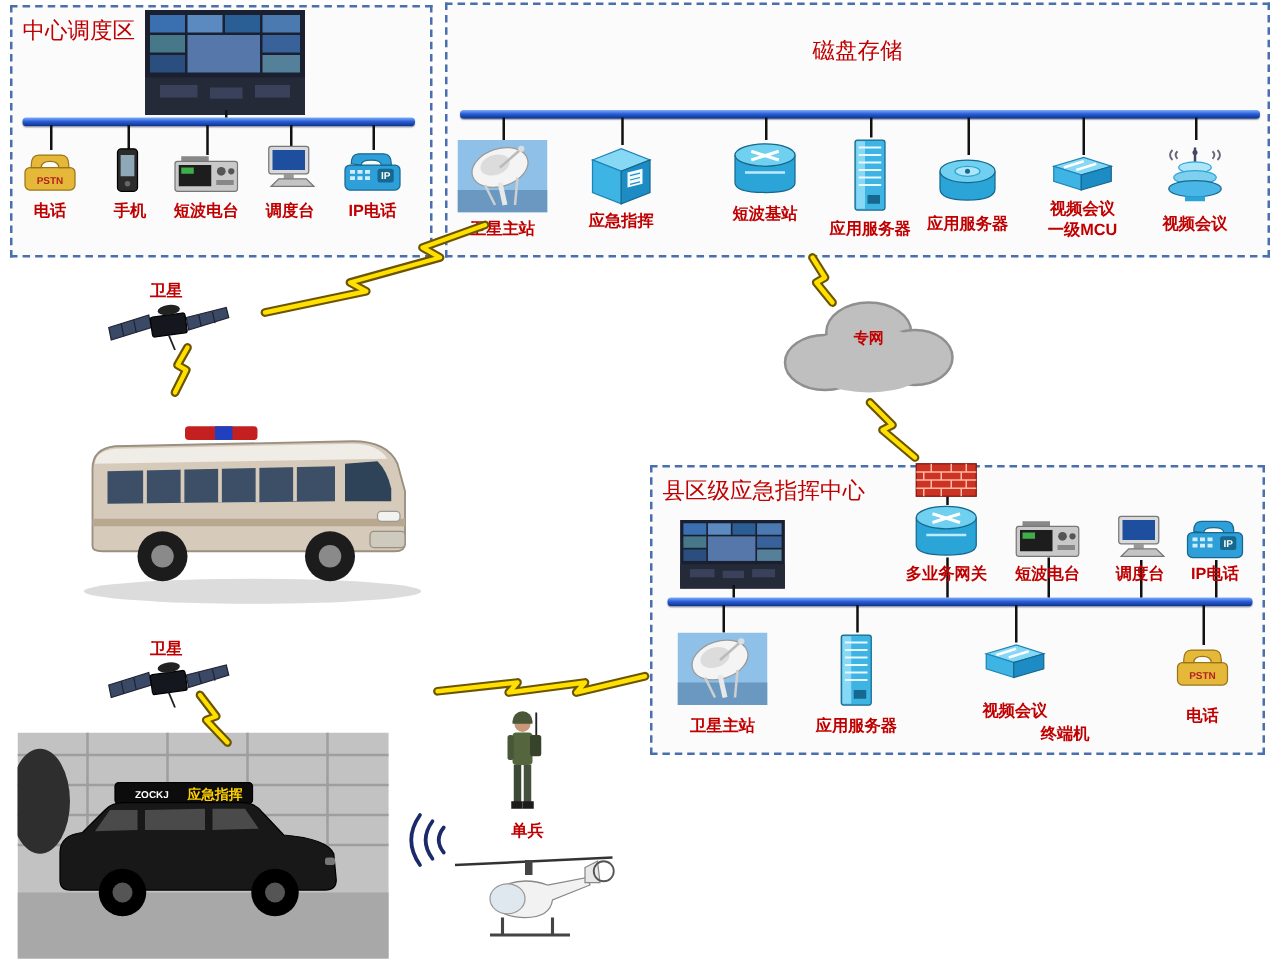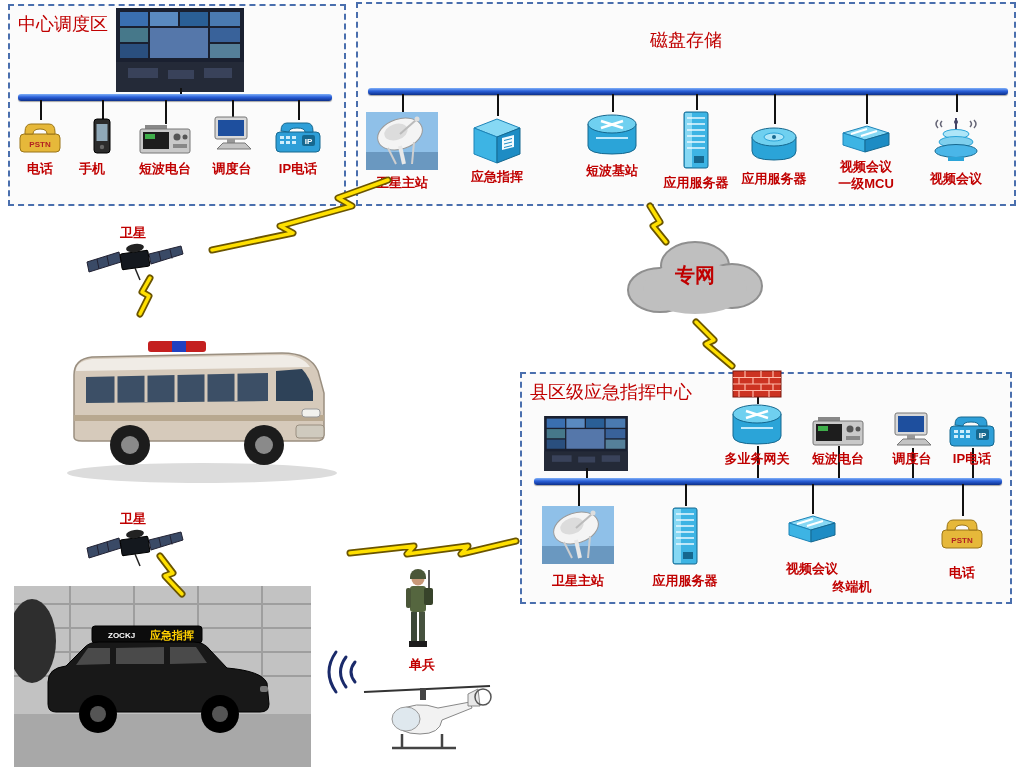--- a/index.html
+++ b/index.html
@@ -233,21 +233,21 @@
         <use href="#sym-pstn"></use>
       </svg>
   </div>
   <div class="dev-label" style="left:40px;top:160px">电话</div>
 
   <div class="device" style="left:102px;top:118px">
     <svg width="20" height="36" viewBox="0 0 20 36">
         <use href="#sym-mobile"></use>
       </svg>
   </div>
-  <div class="dev-label" style="left:92px;top:160px">手机</div>
+  <div class="dev-label" style="left:104px;top:160px">手机</div>
 
   <div class="device" style="left:165px;top:124px">
     <svg width="52" height="30" viewBox="0 0 52 30">
         <use href="#sym-radio"></use>
       </svg>
   </div>
   <div class="dev-label" style="left:165px;top:160px">短波电台</div>
 
   <div class="device" style="left:232px;top:116px">
     <svg width="40" height="36" viewBox="0 0 40 36">
@@ -393,21 +393,21 @@
   <div style="position:absolute;left:610px;top:228px">
     <svg width="170" height="100" viewBox="0 0 170 100">
       <g fill="#bfbfbf" stroke="#8f8f8f" stroke-width="2">
         <ellipse cx="50" cy="62" rx="32" ry="22"></ellipse>
         <ellipse cx="85" cy="38" rx="34" ry="24"></ellipse>
         <ellipse cx="122" cy="58" rx="30" ry="22"></ellipse>
       </g>
       <ellipse cx="85" cy="60" rx="52" ry="26" fill="#bfbfbf"></ellipse>
     </svg>
   </div>
-  <div class="dev-label" style="left:695px;top:262px;font-size:20px">专网</div>
+  <div class="dev-label" style="left:695px;top:262px;font-size:12px">专网</div>
 
   <div style="position:absolute;left:52px;top:297px">
     <svg width="295" height="195" viewBox="0 0 295 195">
       <ellipse cx="150" cy="176" rx="135" ry="10" fill="#dcdcdc"></ellipse>
       <rect x="96" y="44" width="58" height="11" rx="3" fill="#c42020"></rect>
       <rect x="120" y="44" width="14" height="11" fill="#2040c0"></rect>
       <path d="M22,140 L22,78 Q22,62 40,60 L230,56 Q258,56 266,74 L272,96 L272,138 Q272,144 264,144 L30,144 Q22,144 22,140 Z" fill="#d6cabb" stroke="#9a8f80" stroke-width="1.5"></path>
       <path d="M24,74 Q24,64 40,62 L230,58 Q250,58 258,70 L24,74 Z" fill="#f0ece6"></path>
       <path d="M34,80 L216,76 L216,104 L34,106 Z" fill="#3c4f66"></path>
       <g stroke="#d6cabb" stroke-width="3">

